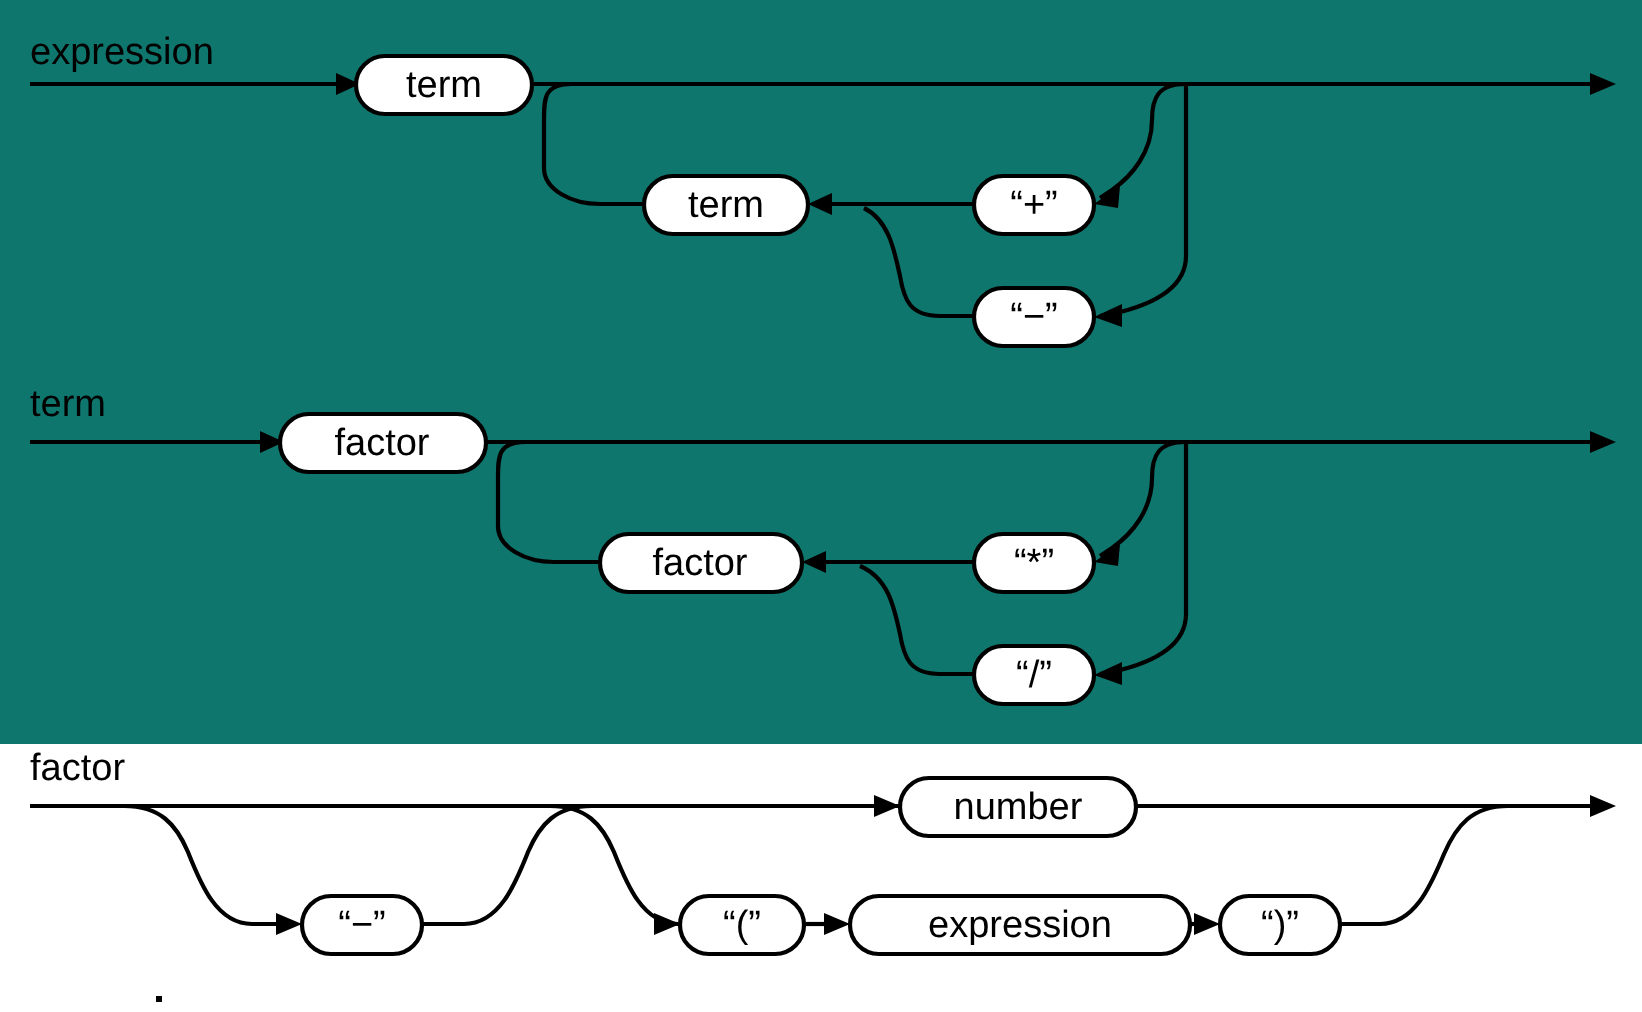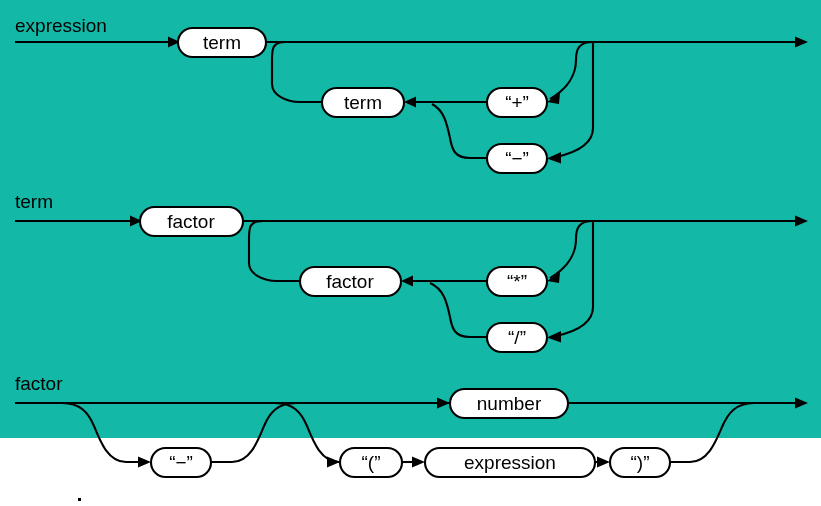--- a/index.html
+++ b/index.html
@@ -1,18 +1,18 @@
 <!DOCTYPE html>
 <html><head>
 <meta charset="utf-8">
 <style>
   html,body{margin:0;padding:0;background:#ffffff;}
   body{width:821px;height:506px;overflow:hidden;
        font-family:"Liberation Sans","DejaVu Sans",sans-serif;}
-  #stage{position:relative;width:821px;height:438px;background:#14b8a6;text-decoration:underline;}
+  #stage{position:relative;width:821px;height:372px;background:#0f766e;text-decoration:underline;}
   svg#diagram{position:absolute;left:0;top:0;width:821px;height:506px;display:block;}
   .track{fill:none;stroke:#000000;stroke-width:2.1;stroke-linecap:butt;stroke-linejoin:round;}
   .arrowhead{fill:#000000;stroke:none;}
   .box{fill:#ffffff;stroke:#000000;stroke-width:2.1;}
   .boxlabel{fill:#000000;font-family:"Liberation Sans","DejaVu Sans",sans-serif;
             font-size:19px;text-anchor:middle;dominant-baseline:middle;}
   .boxlabel.term-literal{font-size:19px;}
   .rulename{fill:#000000;font-family:"Liberation Sans","DejaVu Sans",sans-serif;
             font-size:19px;text-anchor:start;}
   .speck{fill:#000000;stroke:none;}

